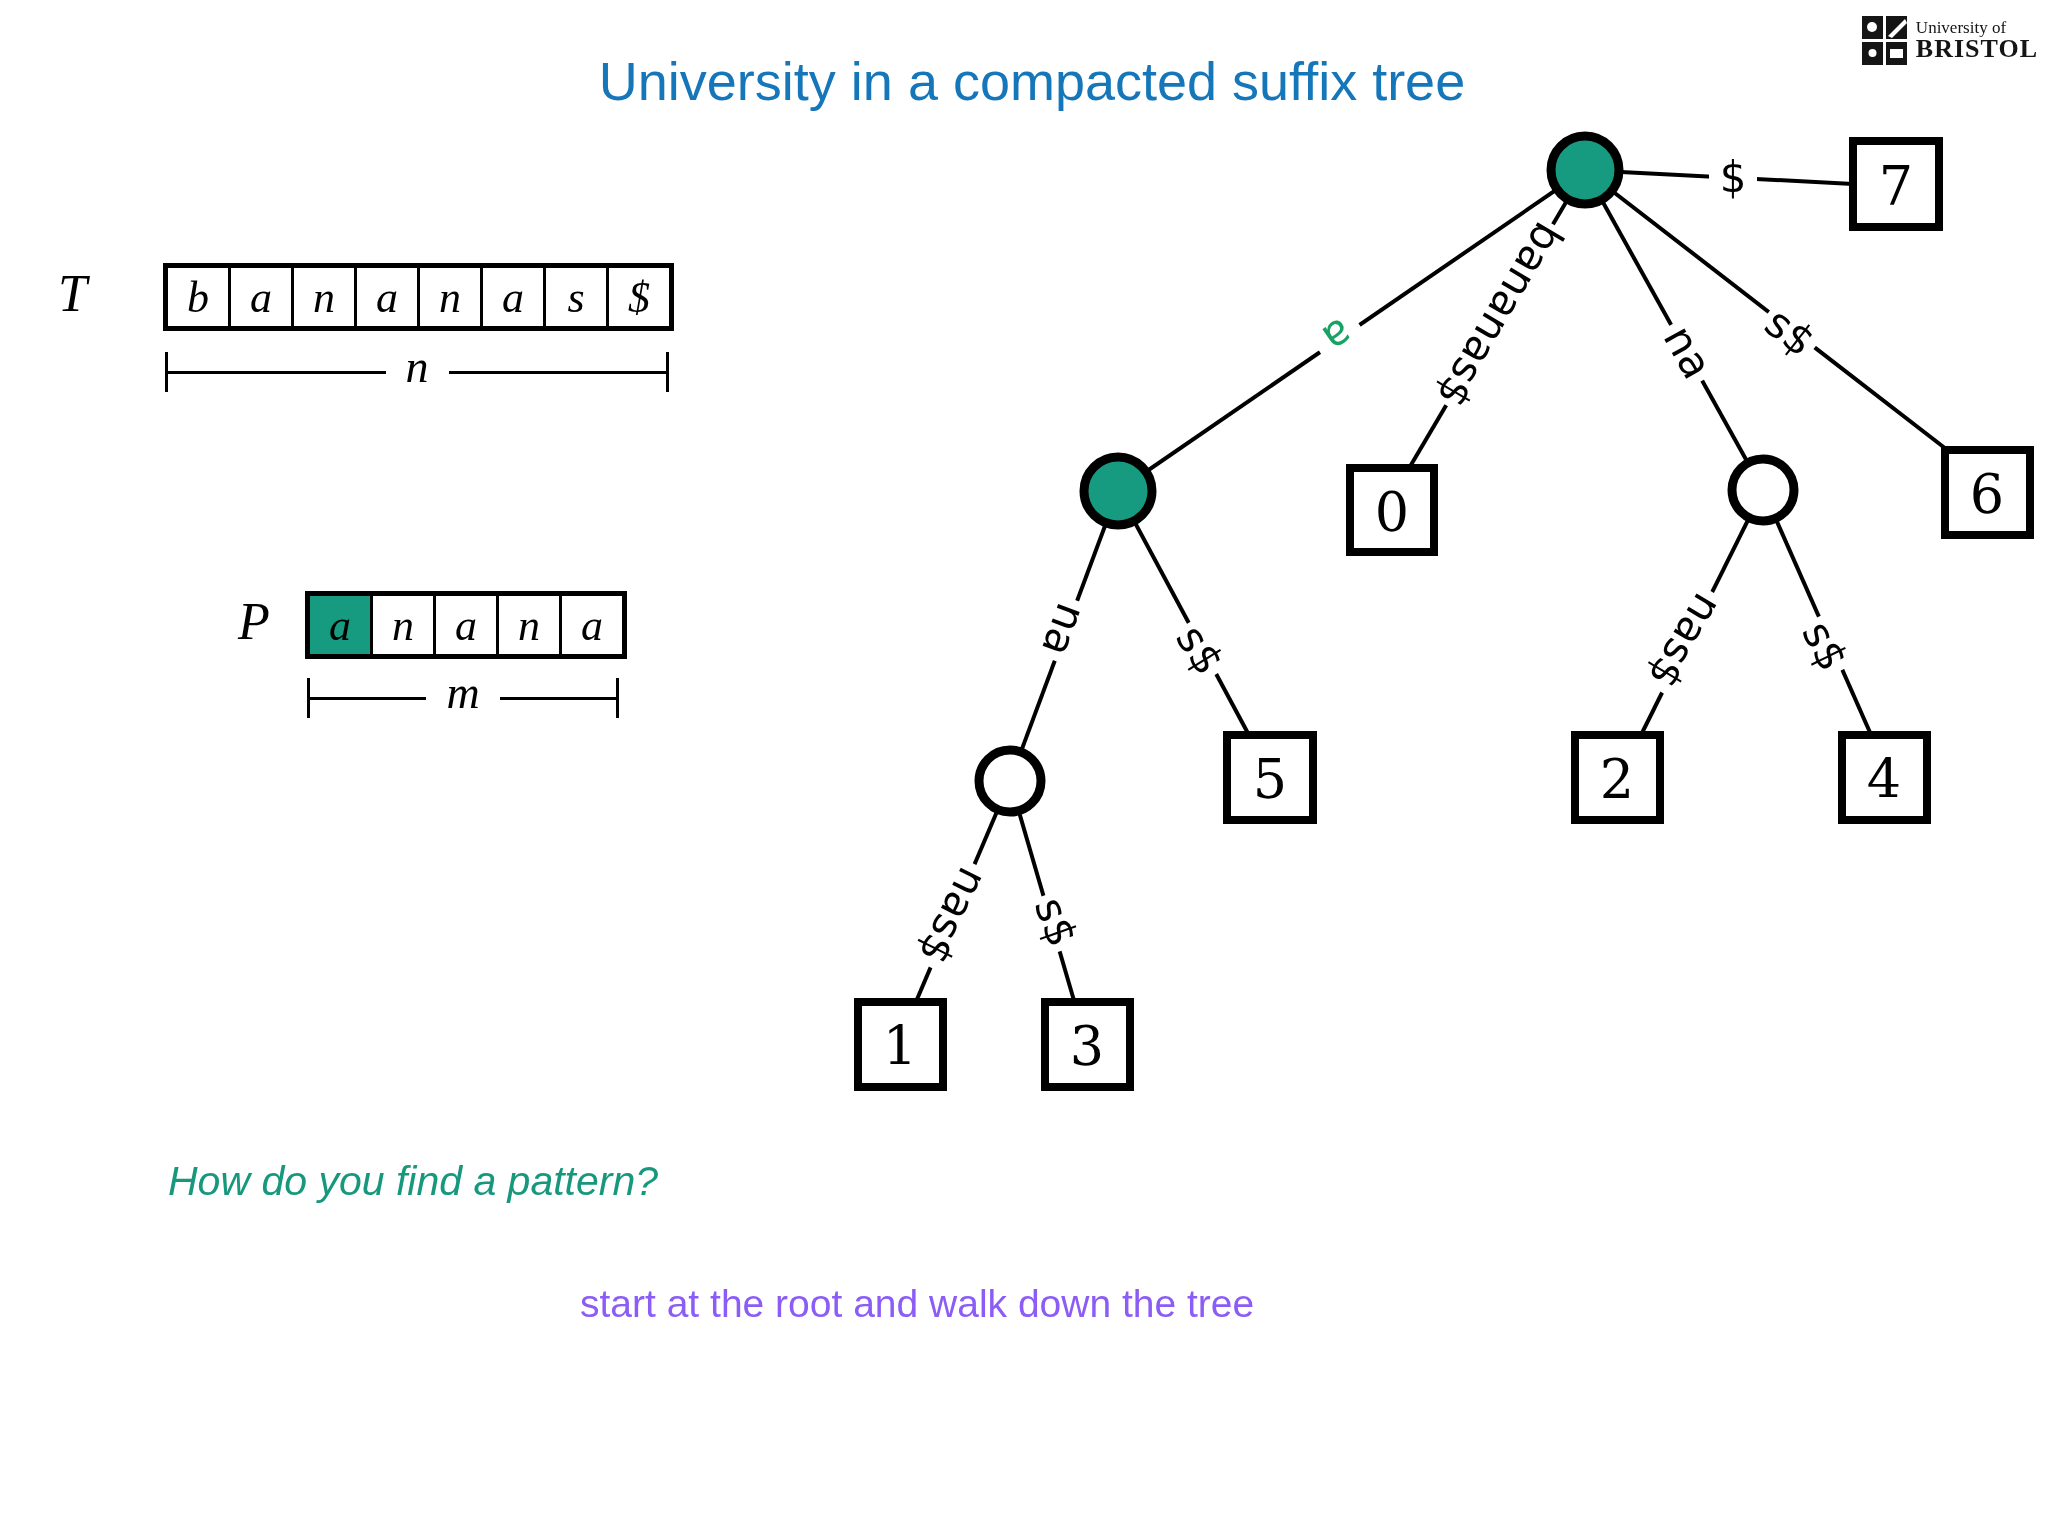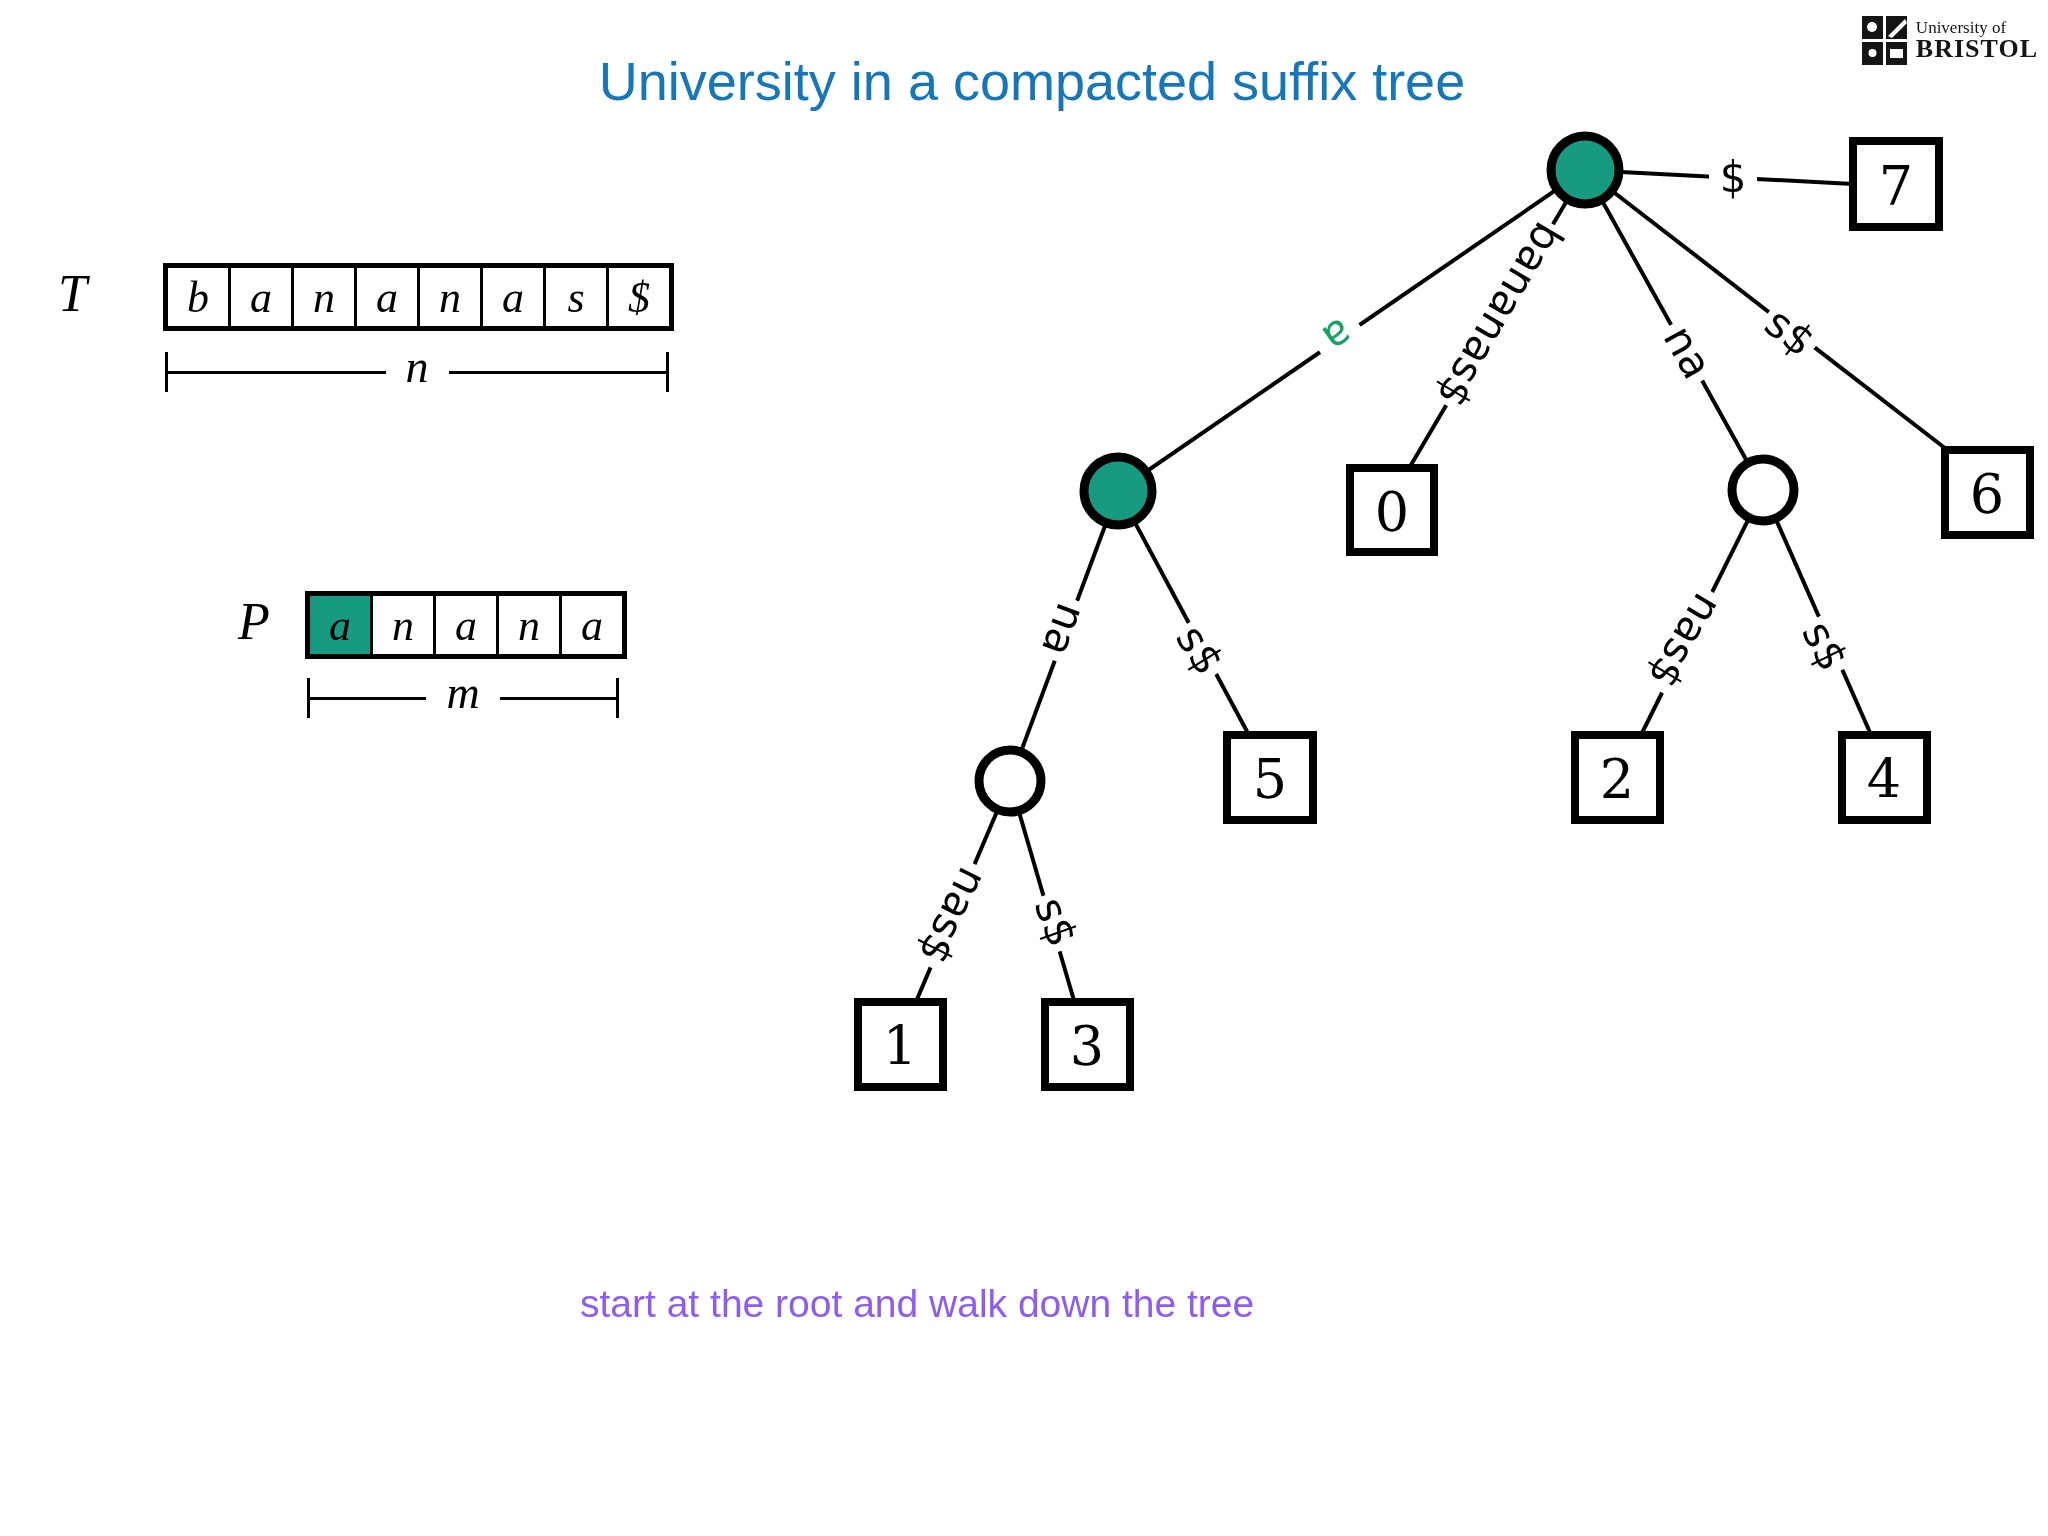--- a/index.html
+++ b/index.html
@@ -190,15 +190,16 @@
     <g>
       <rect class="leafbox" x="1575" y="735" width="85" height="85"></rect>
       <text class="leafnum" x="1617" y="779">2</text>
     </g>
     <g>
       <rect class="leafbox" x="1842" y="735" width="85" height="85"></rect>
       <text class="leafnum" x="1884" y="779">4</text>
     </g>
   </svg>
 
+  <div class="question">How do you find a pattern?</div>
   <div class="answer">start at the root and walk down the tree</div>
 
 </div>
 
 </body></html>

